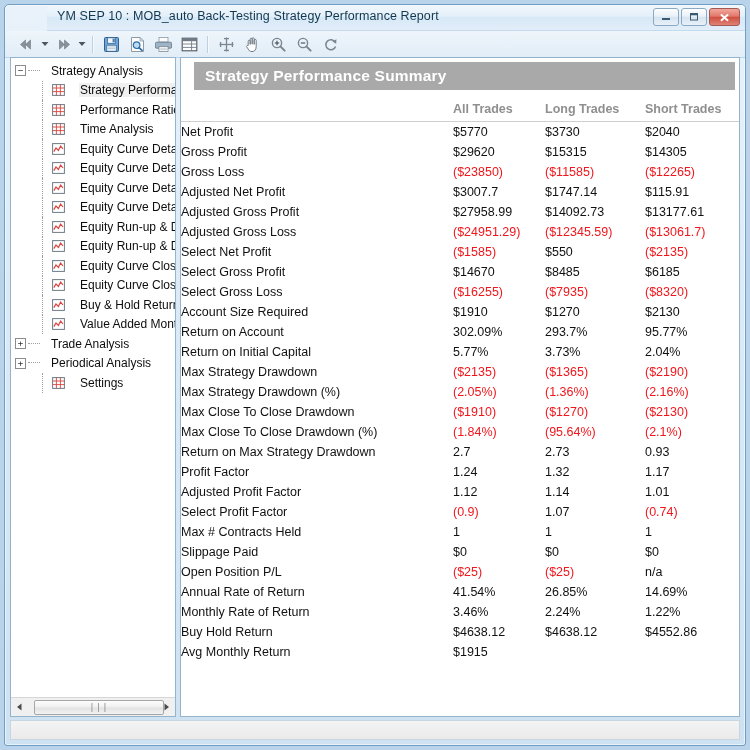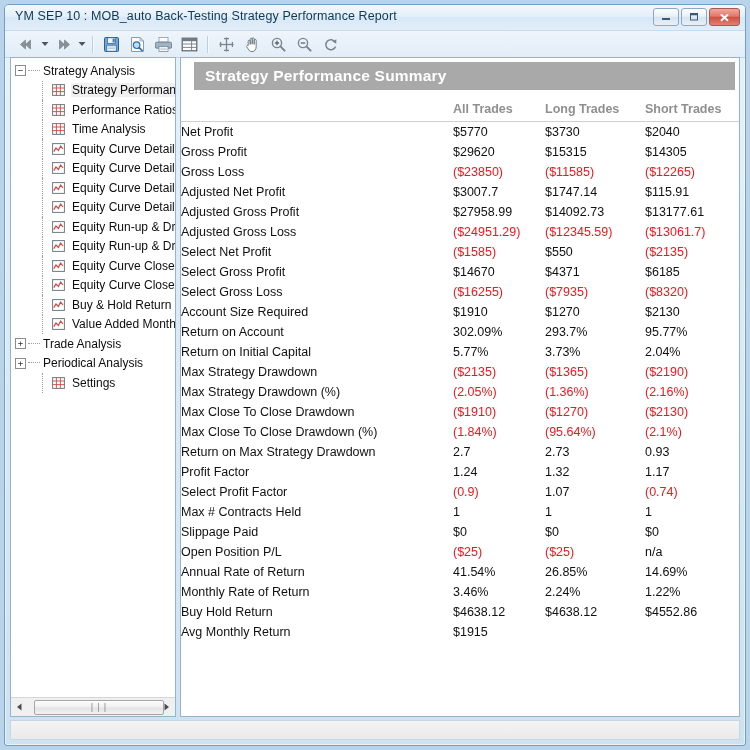--- a/index.html
+++ b/index.html
@@ -16,20 +16,21 @@
     border-radius:5px 5px 3px 3px;
     background:linear-gradient(to bottom,#e9f2fa 0%, #dceaf6 40%, #cfe2f2 100%);
     box-shadow:0 0 0 1px rgba(255,255,255,0.55) inset;
   }
   
   .titlebar{
     position:relative;height:25px;
     background:linear-gradient(to bottom,#f2f8fd 0%,#e4eff9 45%,#d7e8f6 50%,#e2eefa 100%);
     border-radius:4px 4px 0 0;
     border-bottom:1px solid #c3d9ec;
+    margin-left:42px;
   }
   .title-text{
     position:absolute;left:10px;top:4px;
     font-size:12.5px;color:#11384f;
     white-space:nowrap;letter-spacing:0.1px;
   }
   .winbtns{position:absolute;right:5px;top:3px;display:flex;gap:2px;}
   .winbtn{
     width:26px;height:18px;box-sizing:border-box;
     border:1px solid #8ba9c2;border-radius:3px;
@@ -76,21 +77,21 @@
     width:11px;height:11px;box-sizing:border-box;
     border:1px solid #8c8c8c;background:#fff;
     display:flex;align-items:center;justify-content:center;
     font-size:9px;line-height:9px;color:#333;margin-right:2px;flex:0 0 auto;
     font-family:"DejaVu Sans Mono",monospace;
   }
   .dots{width:12px;height:1px;border-top:1px dotted #9aa0a6;margin-right:2px;flex:0 0 auto;}
   .indent{width:18px;flex:0 0 auto;}
   .vline{width:1px;align-self:stretch;border-left:1px dotted #9aa0a6;margin-left:9px;margin-right:8px;flex:0 0 auto;}
   .nicon{width:15px;height:13px;margin-right:4px;flex:0 0 auto;display:flex;align-items:center;}
-  .nlabel{overflow:hidden;padding:0 1px;}
+  .nlabel{overflow:hidden;padding:0 1px;margin-left:8px;}
   .hscroll{
     position:absolute;left:0;right:0;bottom:0;height:18px;
     background:#f0f0f0;border-top:1px solid #d6d6d6;
     display:flex;align-items:center;
   }
   .hs-btn{width:17px;height:17px;display:flex;align-items:center;justify-content:center;}
   .hs-track{flex:1;height:17px;position:relative;background:#f0f0f0;}
   .hs-thumb{
     position:absolute;left:6px;top:1px;width:130px;height:15px;
     box-sizing:border-box;border:1px solid #a6a6a6;border-radius:2px;
@@ -587,21 +588,21 @@
             </tr>
             <tr>
               <td class="c-label">Select Net Profit</td>
               <td class="c-all neg">($1585)</td>
               <td class="c-long">$550</td>
               <td class="c-short neg">($2135)</td>
             </tr>
             <tr>
               <td class="c-label">Select Gross Profit</td>
               <td class="c-all">$14670</td>
-              <td class="c-long">$4371</td>
+              <td class="c-long">$8485</td>
               <td class="c-short">$6185</td>
             </tr>
             <tr>
               <td class="c-label">Select Gross Loss</td>
               <td class="c-all neg">($16255)</td>
               <td class="c-long neg">($7935)</td>
               <td class="c-short neg">($8320)</td>
             </tr>
             <tr>
               <td class="c-label">Account Size Required</td>
@@ -651,20 +652,26 @@
               <td class="c-long">2.73</td>
               <td class="c-short">0.93</td>
             </tr>
             <tr>
               <td class="c-label">Profit Factor</td>
               <td class="c-all">1.24</td>
               <td class="c-long">1.32</td>
               <td class="c-short">1.17</td>
             </tr>
             <tr>
+              <td class="c-label">Adjusted Profit Factor</td>
+              <td class="c-all">1.12</td>
+              <td class="c-long">1.14</td>
+              <td class="c-short">1.01</td>
+            </tr>
+            <tr>
               <td class="c-label">Select Profit Factor</td>
               <td class="c-all neg">(0.9)</td>
               <td class="c-long">1.07</td>
               <td class="c-short neg">(0.74)</td>
             </tr>
             <tr>
               <td class="c-label">Max # Contracts Held</td>
               <td class="c-all">1</td>
               <td class="c-long">1</td>
               <td class="c-short">1</td>

